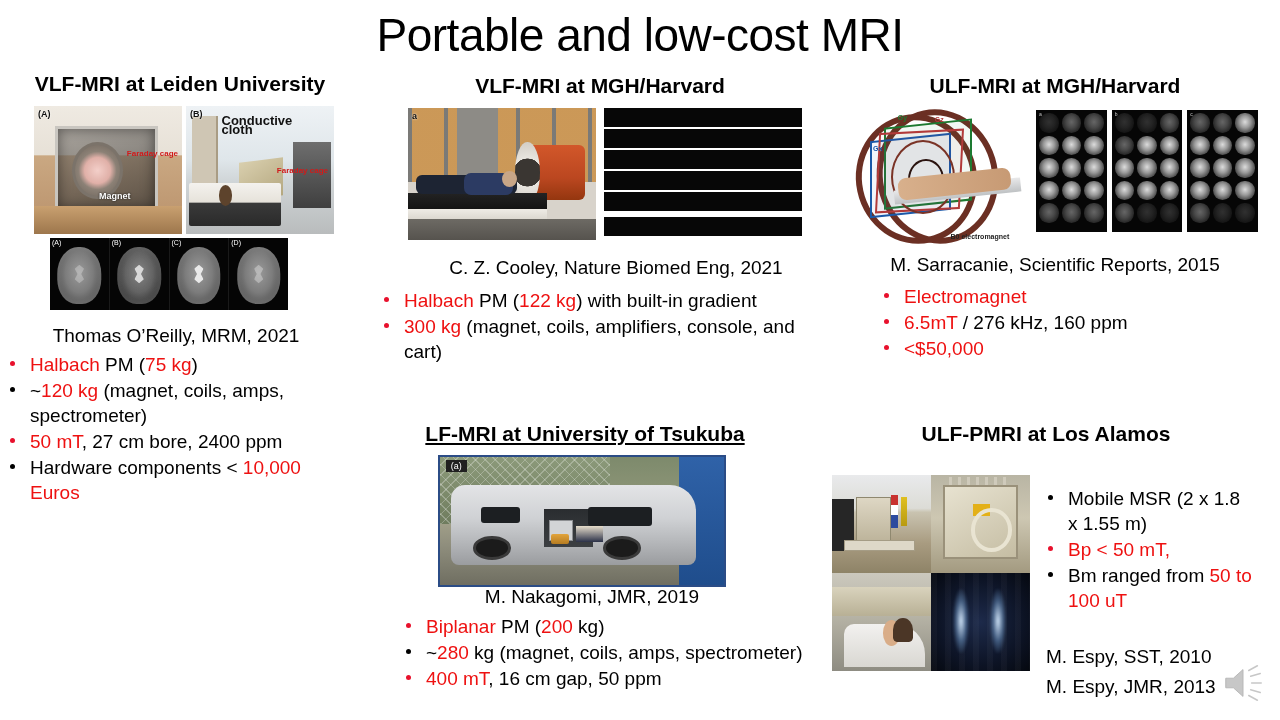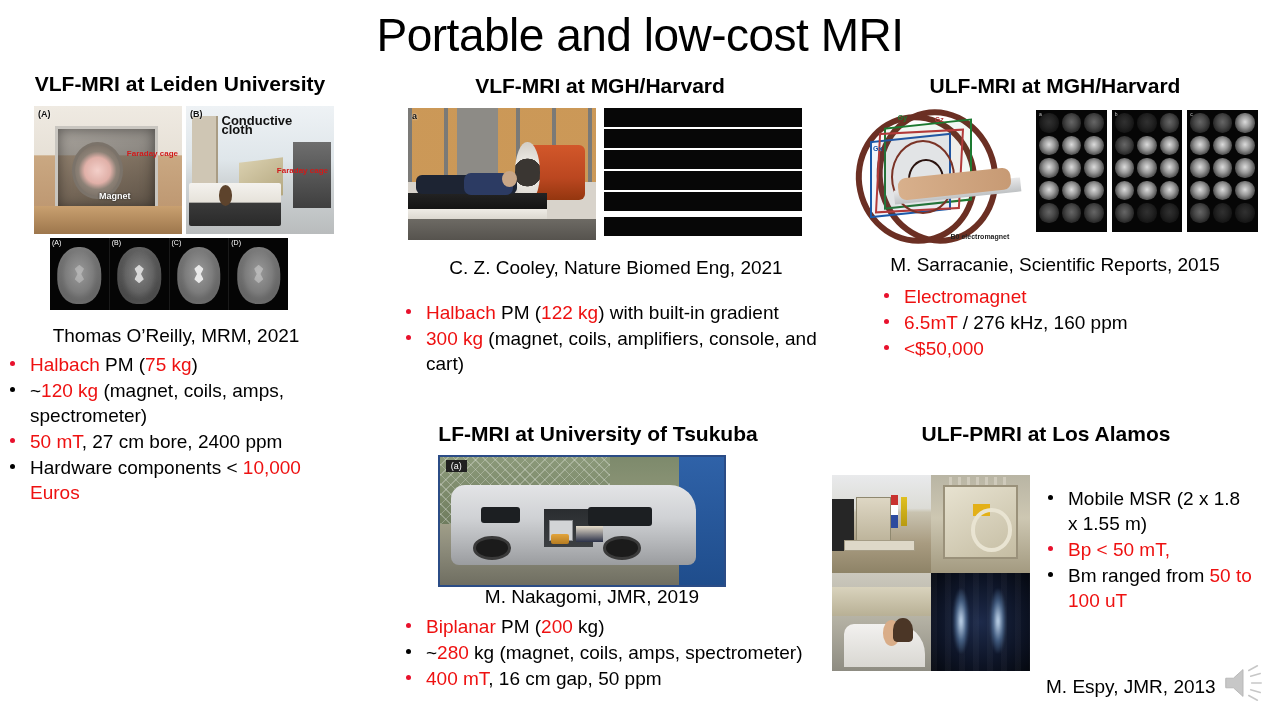--- a/index.html
+++ b/index.html
@@ -593,21 +593,21 @@
         <div class="s"></div>
         <div class="s"></div>
         <div class="s"></div>
         <div class="s"></div>
         <div class="s"></div>
       </div>
   </div>
 
   <div class="abs citation" style="left:396px; top:256px; width:440px;">C. Z. Cooley, Nature Biomed Eng, 2021</div>
 
-  <ul class="bullets abs" style="left:400px; top:288px; width:450px;margin-top:12px;">
+  <ul class="bullets abs" style="left:378px; top:288px; width:450px;">
     <li class="red-dot"><span class="dot"></span><span class="red">Halbach</span><span class="blk"> PM (</span><span class="red">122 kg</span><span class="blk">) with built-in gradient</span></li>
     <li class="red-dot"><span class="dot"></span><span class="red">300 kg</span><span class="blk"> (magnet, coils, amplifiers, console, and cart)</span></li>
   </ul>
 
   <div class="abs section-heading" style="left:850px; top:74px; width:410px;">ULF-MRI at MGH/Harvard</div>
 
   <div class="coilDiag" style="left:852px; top:106px; width:176px; height:140px;">
     <div class="ring r1"></div>
     <div class="ring r2"></div>
     <div class="sq g g1"></div>
@@ -681,21 +681,21 @@
   </div>
 
   <div class="abs citation" style="left:845px; top:253px; width:420px;">M. Sarracanie, Scientific Reports, 2015</div>
 
   <ul class="bullets abs" style="left:878px; top:284px; width:390px;">
     <li class="red-dot"><span class="dot"></span><span class="red">Electromagnet</span></li>
     <li class="red-dot"><span class="dot"></span><span class="red">6.5mT</span><span class="blk"> / 276 kHz, 160 ppm</span></li>
     <li class="red-dot"><span class="dot"></span><span class="red">&lt;$50,000</span></li>
   </ul>
 
-  <div class="abs section-heading" style="left:378px; top:422px; width:440px;">LF-MRI at University of Tsukuba</div>
+  <div class="abs section-heading" style="left:365px; top:422px; width:440px;text-decoration:underline;">LF-MRI at University of Tsukuba</div>
 
   <div class="vanPhoto" style="left:438px; top:455px; width:284px; height:128px;">
     <div class="sky"></div>
     <div class="fence"></div>
     <div class="van">
       <div class="win w1"></div>
       <div class="cabin"></div>
       <div class="cargo"></div>
       <div class="barrel"></div>
       <div class="seat"></div>
@@ -742,20 +742,21 @@
         <div class="glowR"></div>
     </div>
   </div>
 
   <ul class="bullets abs" style="left:1042px; top:486px; width:210px;">
     <li><span class="dot"></span><span class="blk">Mobile MSR (2 x 1.8 x 1.55 m)</span></li>
     <li class="red-dot"><span class="dot"></span><span class="red">Bp &lt; 50 mT,</span></li>
     <li><span class="dot"></span><span class="blk">Bm ranged from </span><span class="red">50 to 100 uT</span></li>
   </ul>
 
+  <div class="abs citation" style="left:1046px; top:645px; width:210px; text-align:left;">M. Espy, SST, 2010</div>
   <div class="abs citation" style="left:1046px; top:675px; width:210px; text-align:left;">M. Espy, JMR, 2013</div>
 
   <svg id="speaker-icon" viewBox="0 0 48 48">
     <polygon points="6,19 14,19 24,10 24,38 14,29 6,29" fill="#9a9a9a" stroke="#7b7b7b" stroke-width="1"></polygon>
     <g stroke="#9a9a9a" stroke-width="1.6" stroke-linecap="round" fill="none">
       <line x1="30" y1="11" x2="39" y2="6"></line>
       <line x1="32" y1="17" x2="42" y2="14"></line>
       <line x1="33" y1="24" x2="43" y2="24"></line>
       <line x1="32" y1="31" x2="42" y2="34"></line>
       <line x1="30" y1="37" x2="39" y2="42"></line>

